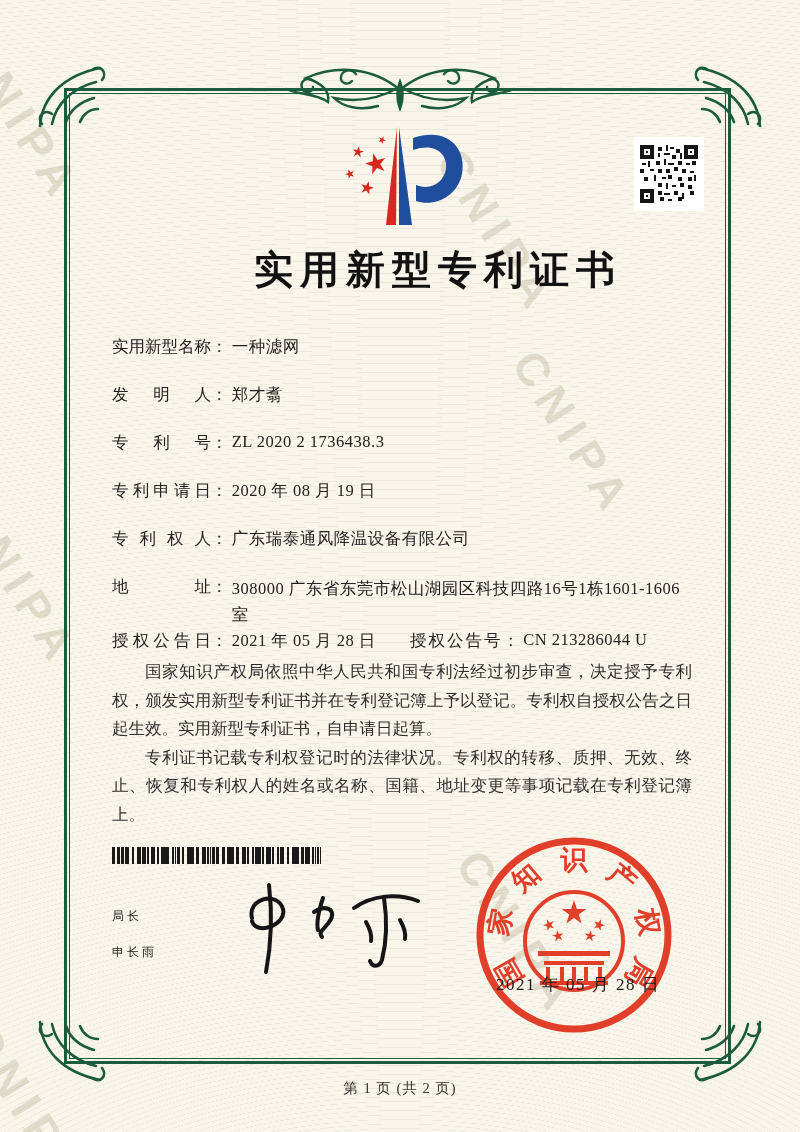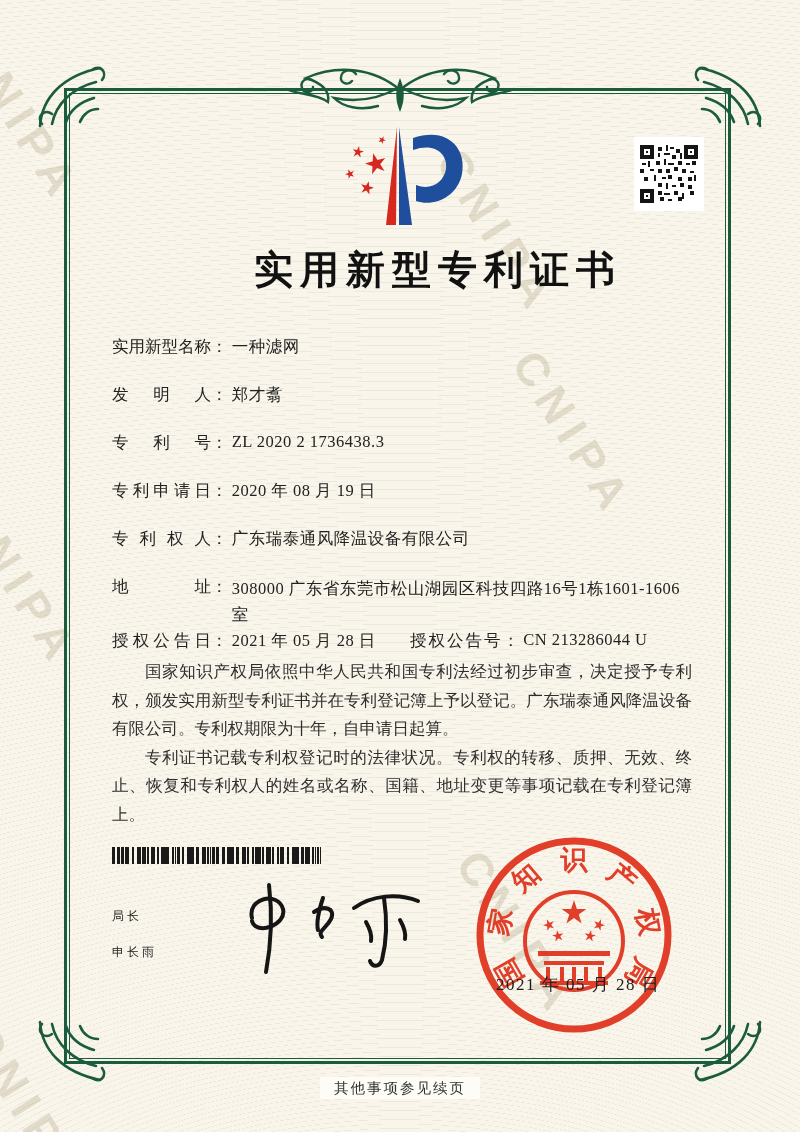--- a/index.html
+++ b/index.html
@@ -209,21 +209,21 @@
       <span class="flabel">授权公告日</span><span>：</span>
       <span class="fvalue">2021 年 05 月 28 日</span>
       <span class="grant-no-pair">
         <span class="flabel">授权公告号</span><span>：</span>
         <span class="fvalue">CN 213286044 U</span>
       </span>
     </div>
   </div>
 
   <div class="paragraphs">
-    <p>国家知识产权局依照中华人民共和国专利法经过初步审查，决定授予专利权，颁发实用新型专利证书并在专利登记簿上予以登记。广东瑞泰通风降温设备有限公司。专利权期限为十年，自申请日起算。</p>
+    <p>国家知识产权局依照中华人民共和国专利法经过初步审查，决定授予专利权，颁发实用新型专利证书并在专利登记簿上予以登记。专利权自授权公告之日起生效。实用新型专利证书，自申请日起算。</p>
     <p>专利证书记载专利权登记时的法律状况。专利权的转移、质押、无效、终止、恢复和专利权人的姓名或名称、国籍、地址变更等事项记载在专利登记簿上。</p>
   </div>
 
   <div class="barcode"></div>
 
   <div class="sig-role">局长</div>
   <div class="sig-name">申长雨</div>
 
   <svg class="signature" width="210" height="105" viewBox="0 0 210 105">
     <g fill="none" stroke="#151515" stroke-width="4" stroke-linecap="round">
@@ -258,17 +258,14 @@
       <use href="#star5" transform="translate(118,103) scale(6) rotate(10)"></use>
       <path d="M66,118 h72 v5 h-72 z"></path>
       <path d="M72,128 h60 v4 h-60 z"></path>
       <path d="M74,134 h4 v14 h-4 z M88,134 h4 v14 h-4 z M100,134 h4 v14 h-4 z M112,134 h4 v14 h-4 z M126,134 h4 v14 h-4 z"></path>
       <path d="M68,148 h68 v4 h-68 z"></path>
     </g>
   </svg>
   <div class="seal-date">2021 年 05 月 28 日</div>
 
   <div class="footer-page">第 1 页 (共 2 页)</div>
-  <div class="footer-note">
-    <span>其他事项参见续页</span>
-  </div>
 
 </div>
 
 </body></html>

